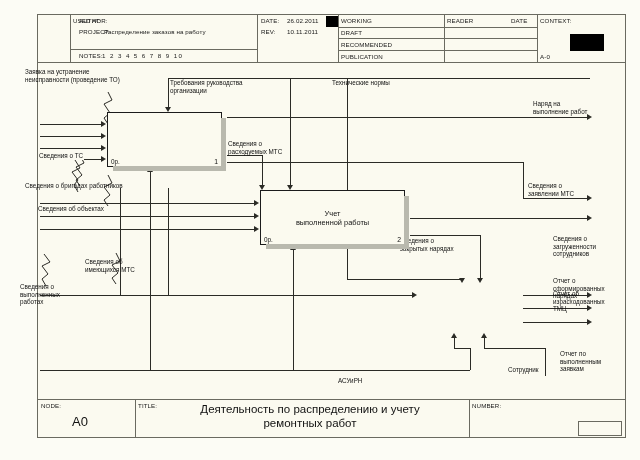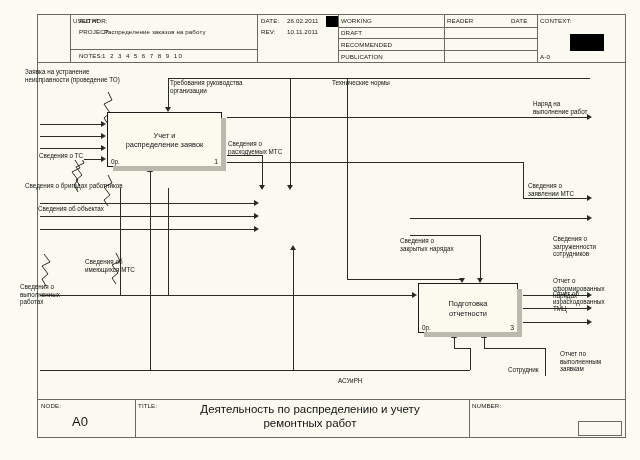--- a/index.html
+++ b/index.html
@@ -149,35 +149,33 @@
     <span class="cell" style="left:138px;top:402px;">TITLE:</span>
     <span class="title-txt" style="left:160px;top:402px;width:300px;white-space:pre-line;">Деятельность по  распределению  и учету
 ремонтных работ</span>
     <span class="cell" style="left:472px;top:402px;">NUMBER:</span>
     <div style="position:absolute;left:578px;top:421px;width:44px;height:15px;border:1px solid #6a6a60;box-sizing:border-box;"></div>
   </div>
 
   <div class="fbox" style="left:107px;top:112px;width:115px;height:55px;">
     <div class="shadow"></div>
     <div class="shadow2"></div>
-    <div class="btitle" style="white-space:pre-line;">Учет и
-распределение заявок</div>
     <div class="cost">0р.</div>
     <div class="num">1</div>
   </div>
 
-
-  <div class="fbox" style="left:418px;top:283px;width:100px;height:50px;">
+  <div class="fbox" style="left:260px;top:190px;width:145px;height:55px;">
     <div class="shadow"></div>
     <div class="shadow2"></div>
-    <div class="btitle" style="white-space:pre-line;">Подготовка
-отчетности</div>
+    <div class="btitle" style="white-space:pre-line;">Учет
+выполненной работы</div>
     <div class="cost">0р.</div>
-    <div class="num">3</div>
-  </div>
+    <div class="num">2</div>
+  </div>
+
 
   <div>
 
     <div class="ln lnh" style="left:168px;top:78px;width:122px;"></div>
     <div class="ln lnv" style="left:168px;top:78px;height:30px;"></div>
     <div class="ar ar-d" style="left:165px;top:107px;"></div>
 
     <div class="ln lnh" style="left:290px;top:78px;width:300px;"></div>
     <div class="ln lnv" style="left:290px;top:78px;height:108px;"></div>
     <div class="ar ar-d" style="left:287px;top:185px;"></div>

